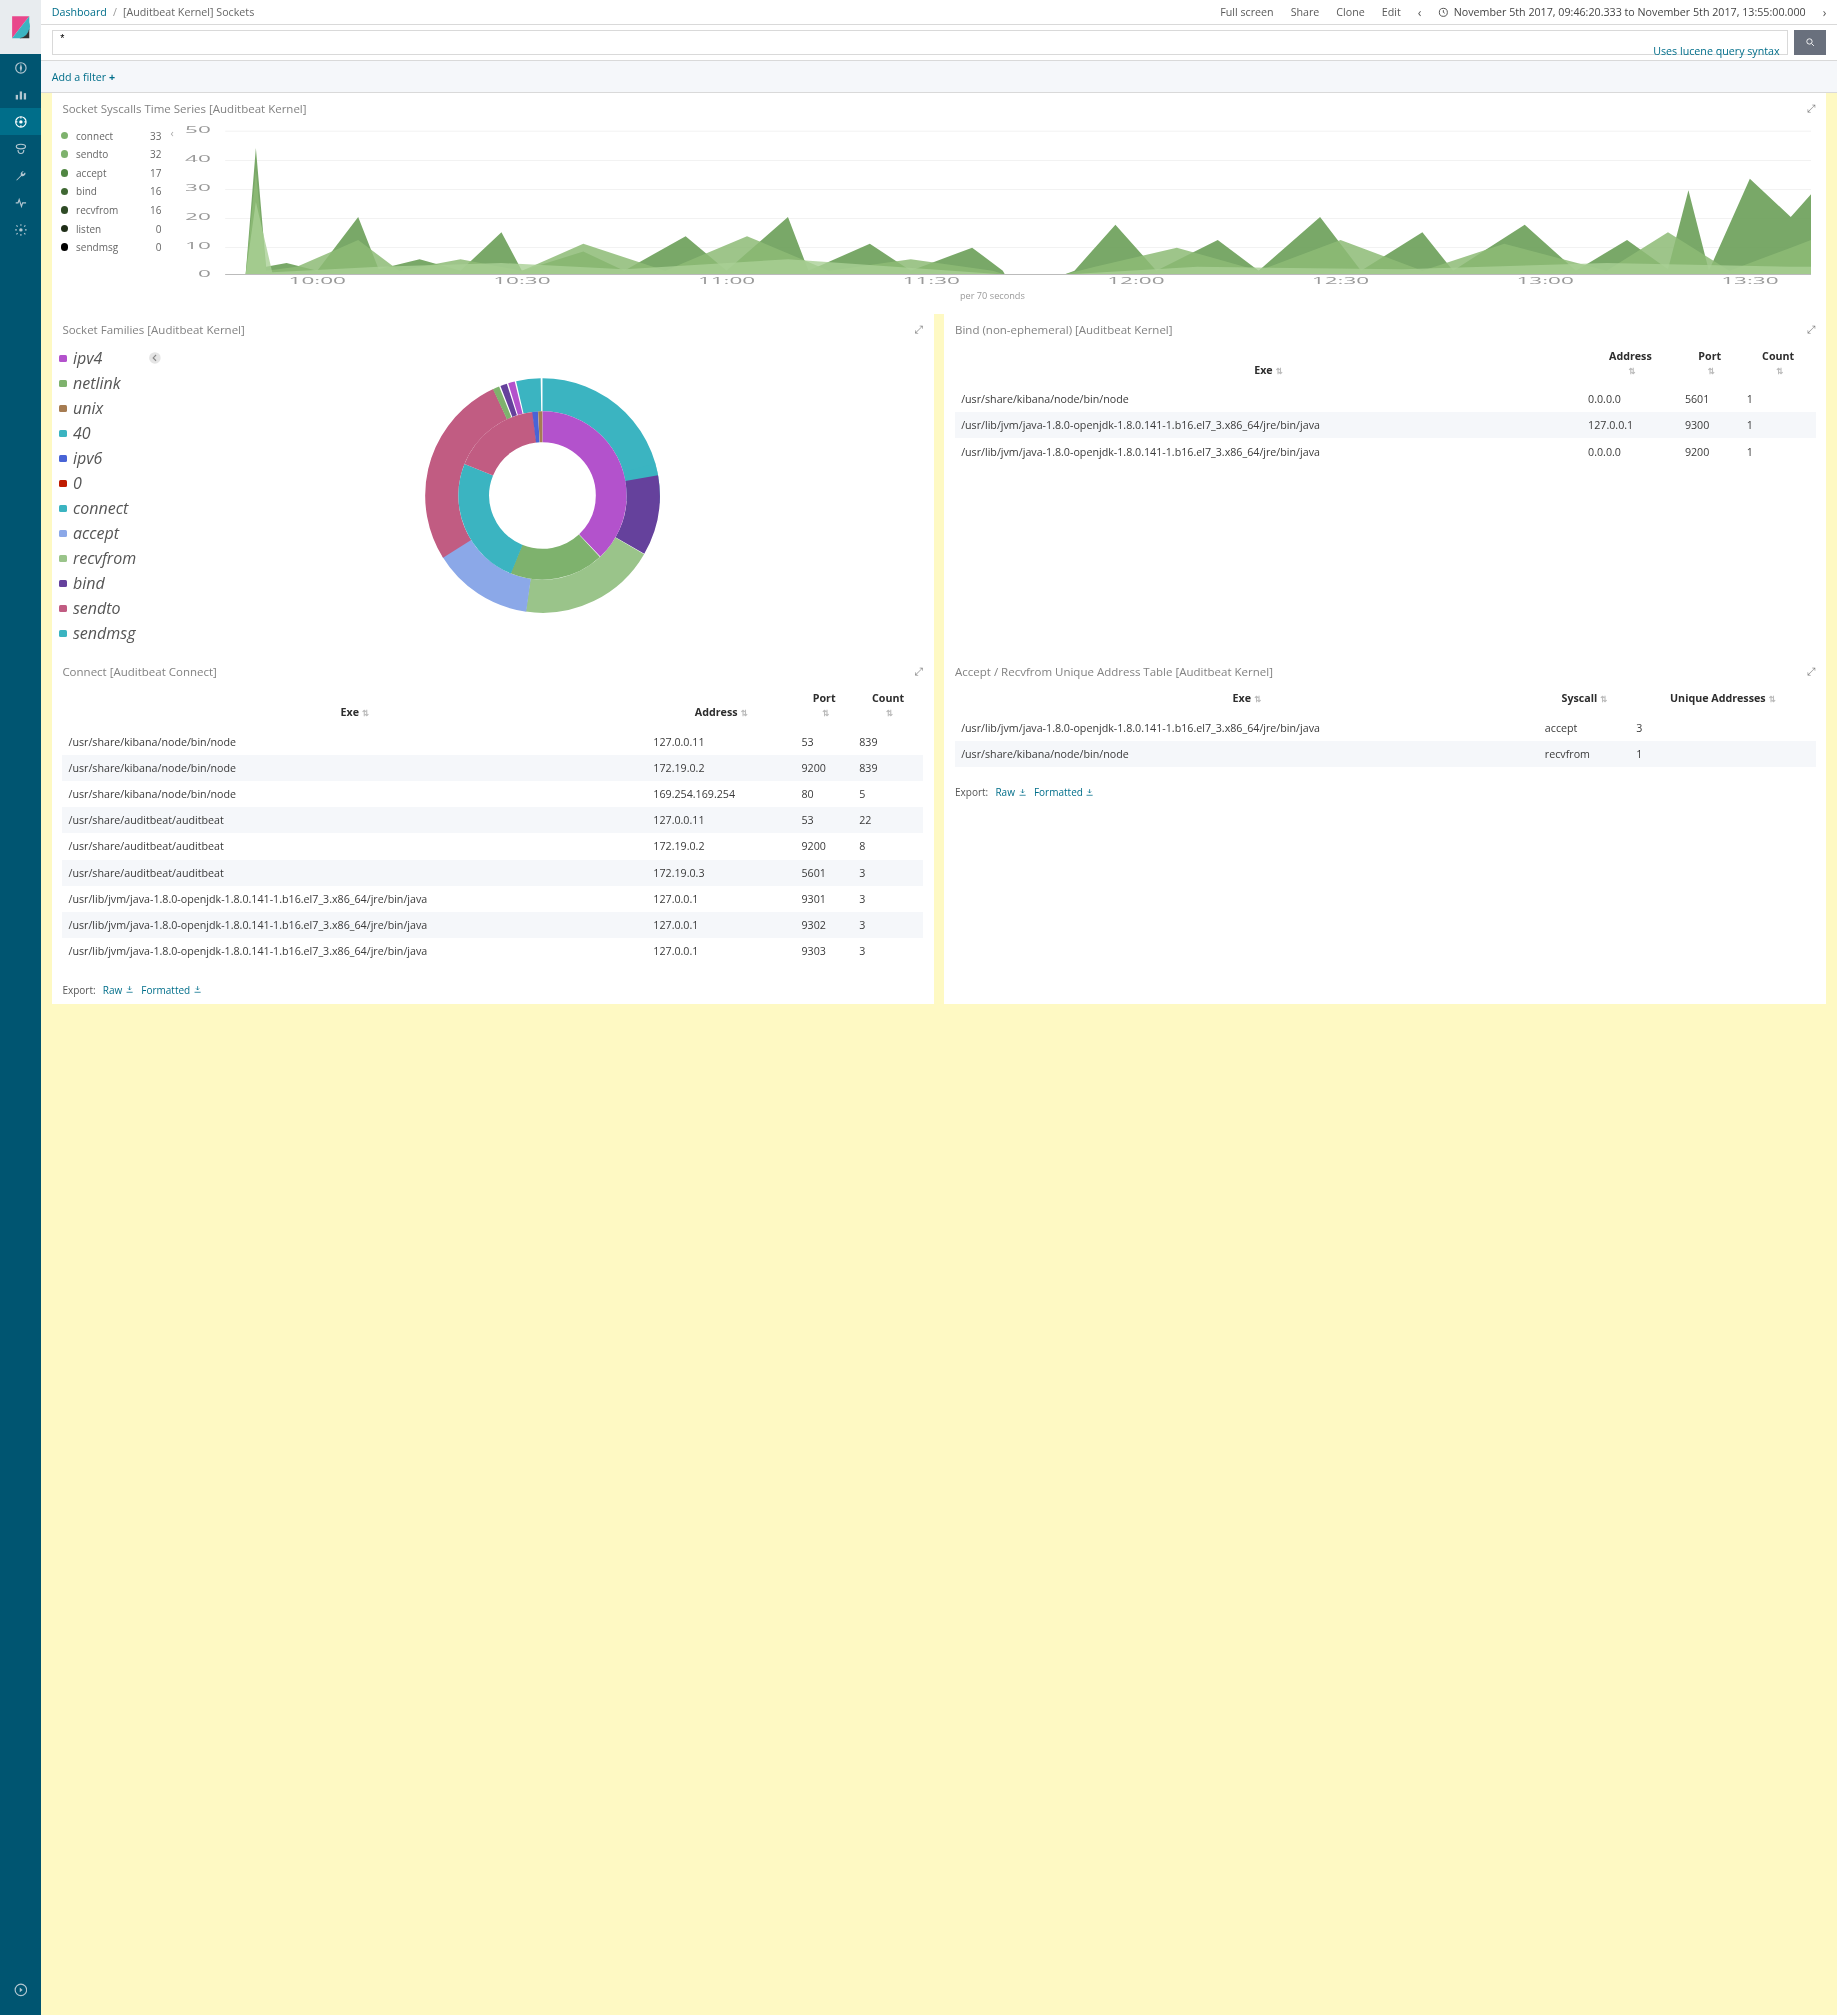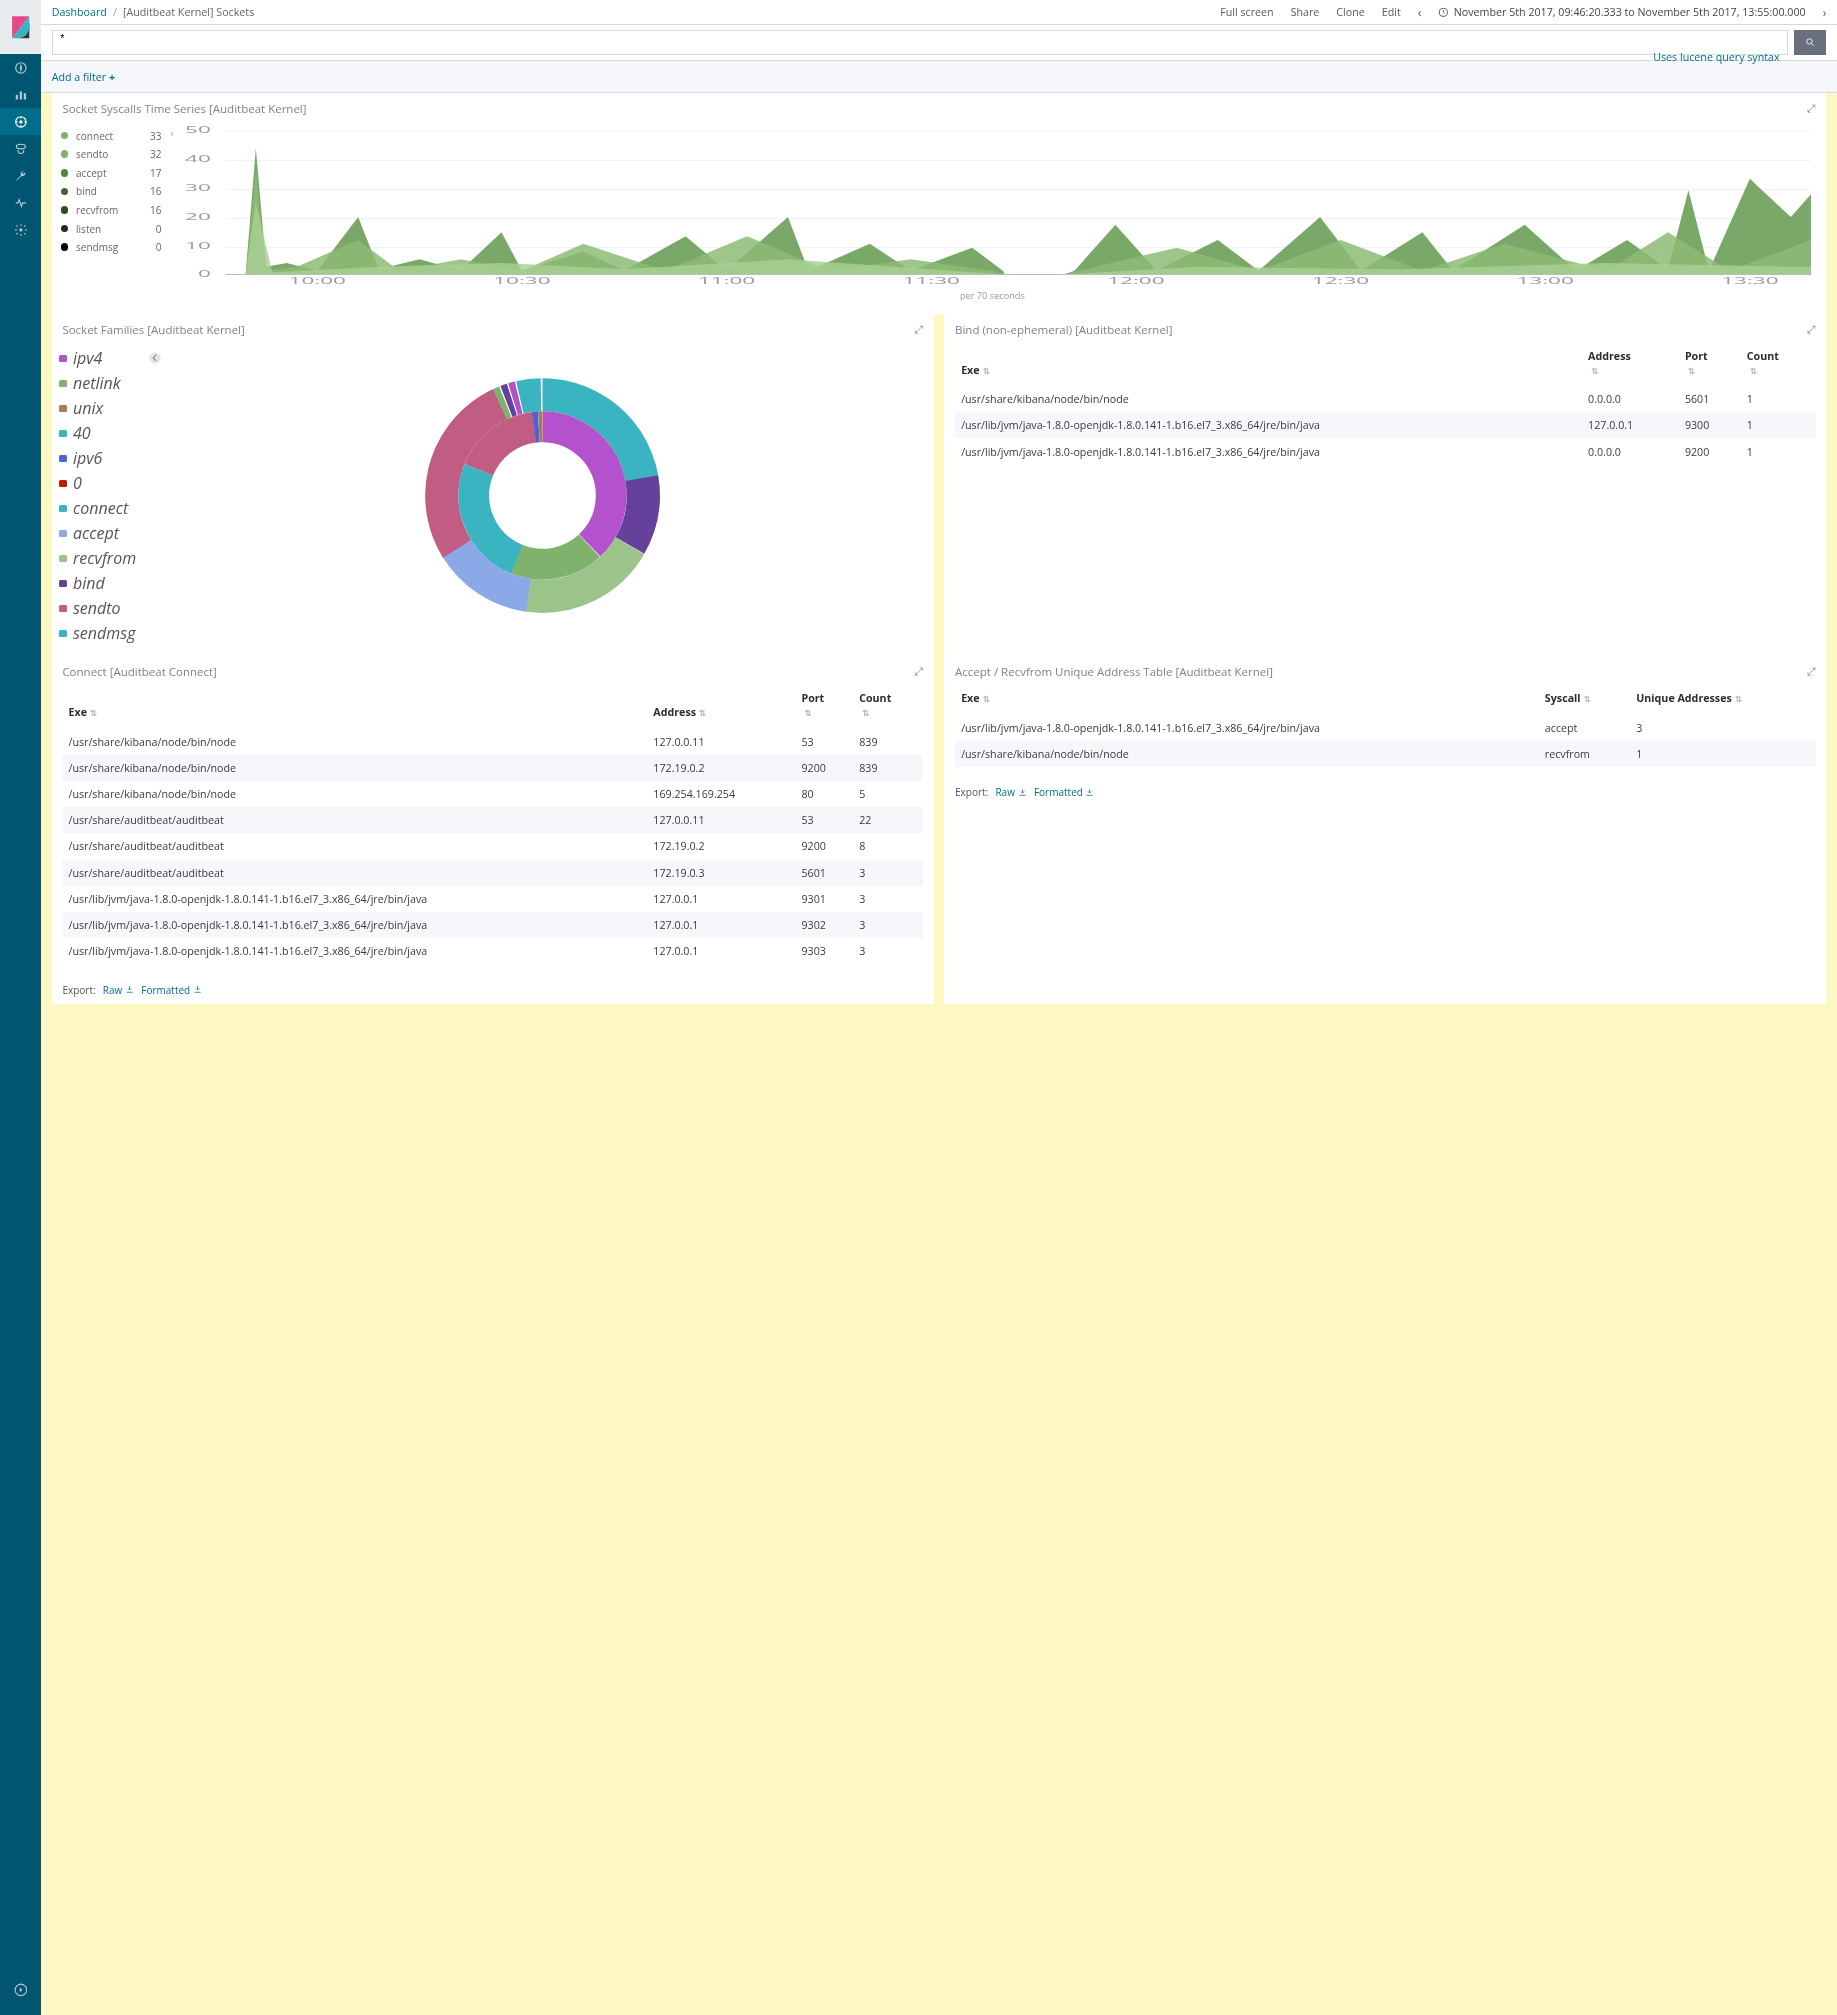--- a/index.html
+++ b/index.html
@@ -26,21 +26,21 @@
 .breadcrumb-cur { color: #666; }
 .top-actions { margin-left: auto; display: flex; align-items: center; gap: 17px; color: #5a5a5a; }
 .top-action { cursor: pointer; }
 .top-arrow { cursor: pointer; color: #5a5a5a; font-size:12.2px; }
 .time-display { color: #444; cursor: pointer; display: flex; align-items: center; gap: 4.6px; }
 
 
 .querybar { display: flex; padding: 5.4px 10.7px; gap: 6.1px; border-bottom: 0.8px solid #d9d9d9; background: #fff; }
 .query-input { flex: 1; border: 0.8px solid #d9d9d9; background: #fff; height: 24.5px; padding: 0 7.6px; font-size: 10.7px; color: #333; position: relative; }
 .query-input input { border:none; outline:none; width: 60%; font-size: 10.7px; }
-.query-help { position: absolute; right: 7.6px; top: 19px; color: #006e8a; cursor: pointer; }
+.query-help { position: absolute; right: 7.6px; top: 13px; color: #006e8a; cursor: pointer; }
 .search-btn { width: 32px; height: 24.5px; background: #69707d; color:#fff; border:none; display:flex; align-items:center; justify-content:center; cursor:pointer; }
 .search-btn svg { width:10.7px; height:10.7px; fill:#fff; }
 
 
 .filterbar { padding: 8.4px 10.7px; background: #f5f7fa; border-bottom: 0.8px solid #d9d9d9; }
 .add-filter { color: #006e8a; cursor: pointer; font-size: 10.7px; }
 
 
 .panels { padding: 0 10.7px 15.3px; }
 .panel { background: #fff; margin-top: 0; }
@@ -66,21 +66,21 @@
 .donut-body { display:flex; padding: 4.6px 7.6px 10.7px; }
 .donut-legend { width: 99px; font-size: 16px; color:#555; position:relative;font-style:italic; }
 .donut-legend .item { display:flex; align-items:center; gap:6.1px; padding: 1.5px 0; }
 .donut-legend .sw { width:7.6px; height:7.6px; border-radius:1.5px; }
 .donut-chart { flex:1; display:flex; align-items:center; justify-content:center; }
 .donut-chart svg { width: 237px; height: 237px; }
 .collapse-left { position:absolute; right:-3.1px; top:1.5px; cursor:pointer; color:#a9a9a9;}
 
 
 table { width: 100%; border-collapse: collapse; font-size: 10.7px; }
-th { text-align:left; padding: 7.6px 6.1px 9.2px; font-weight:700; color: #2d2d2d; vertical-align: bottom; }
+th { text-align:center; padding: 7.6px 6.1px 9.2px; font-weight:700; color: #2d2d2d; vertical-align: bottom; }
 th .sortic { color:#bbb; font-size:8.4px; margin-left:3.1px; }
 td { padding: 6.1px 6.1px; color:#3a3a3a; }
 tbody tr:nth-child(even) td { background:#f5f7fa; }
 .t-wrap { padding: 0 10.7px 10.7px; }
 
 .export-row { padding: 7.6px 10.7px; font-size: 10px; color:#555;}
 .export-row a { color:#006e8a; cursor:pointer; margin-left: 4.6px; }
 .dl-ic svg{ width:9.2px; height:9.2px; fill:#006e8a; vertical-align: -0.8px; }
 
 </style>

